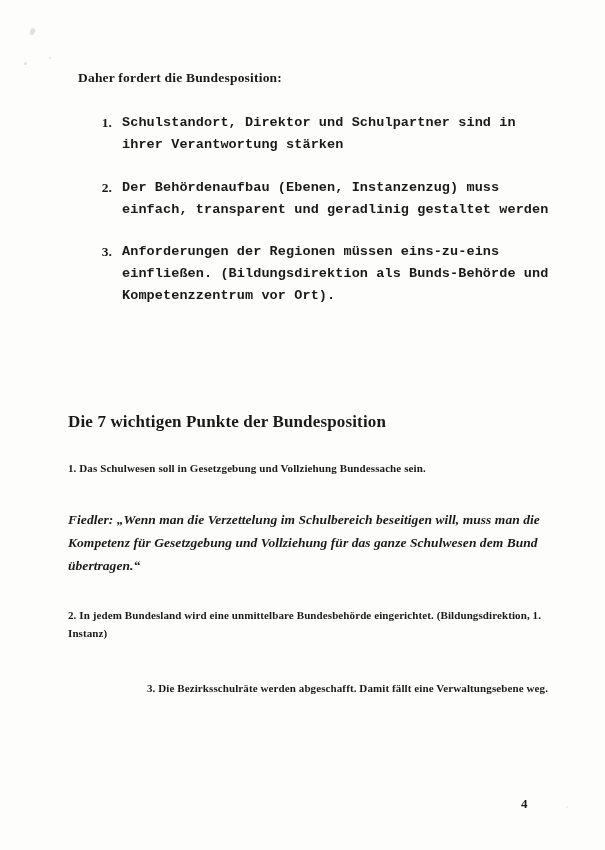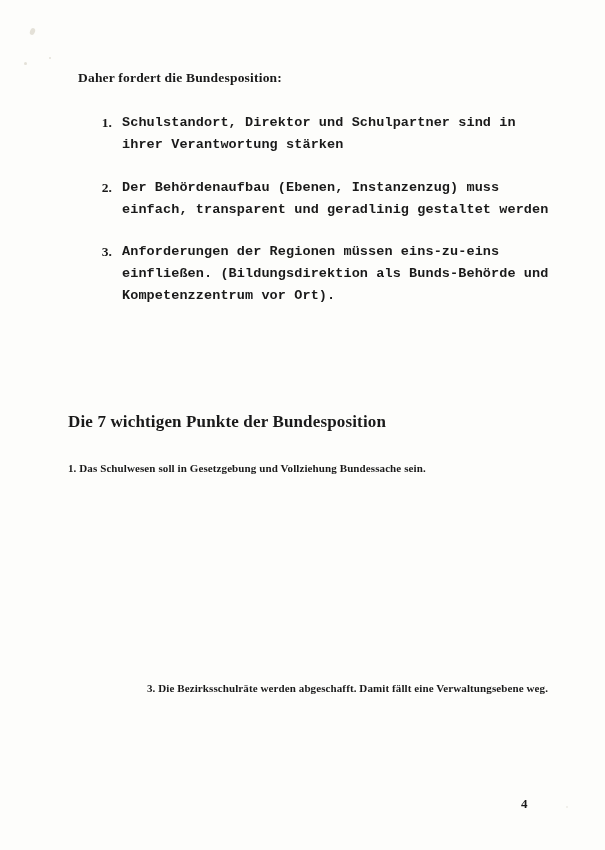--- a/index.html
+++ b/index.html
@@ -143,20 +143,22 @@
       <div class="ol-item">
         <span class="ol-num">3.</span>
         <span class="ol-text">Anforderungen der Regionen müssen eins-zu-eins einfließen. (Bildungsdirektion als Bunds-Behörde und Kompetenzzentrum vor Ort).</span>
       </div>
     </div>
 
     <div class="section-title">Die 7 wichtigen Punkte der Bundesposition</div>
 
     <div class="para p1">1. Das Schulwesen soll in Gesetzgebung und Vollziehung Bundessache sein.</div>
 
+    <div class="quote">Fiedler: „Wenn man die Verzettelung im Schulbereich beseitigen will, muss man die Kompetenz für Gesetzgebung und Vollziehung für das ganze Schulwesen dem Bund übertragen.“</div>
 
+    <div class="para p2">2. In jedem Bundesland wird eine unmittelbare Bundesbehörde eingerichtet. (Bildungsdirektion, 1. Instanz)</div>
 
     <div class="para p3">3. Die Bezirksschulräte werden abgeschafft. Damit fällt eine Verwaltungsebene weg.</div>
 
     <div class="page-number">4</div>
 
   </div>
 </div>
 
 </body></html>

